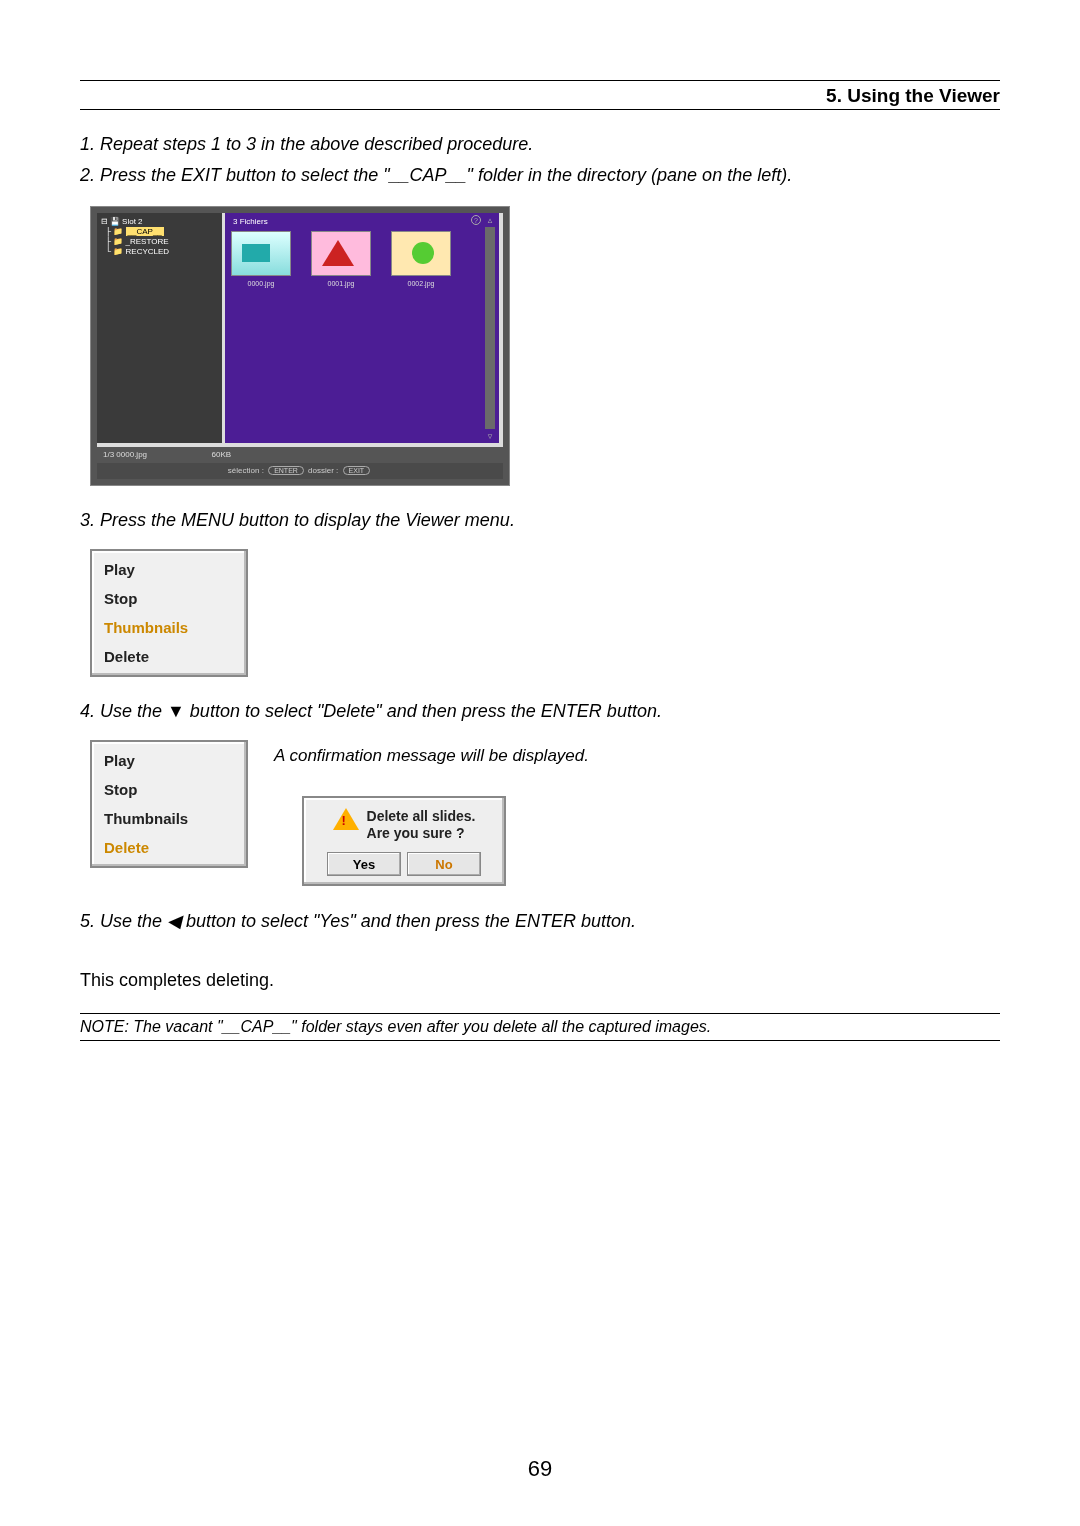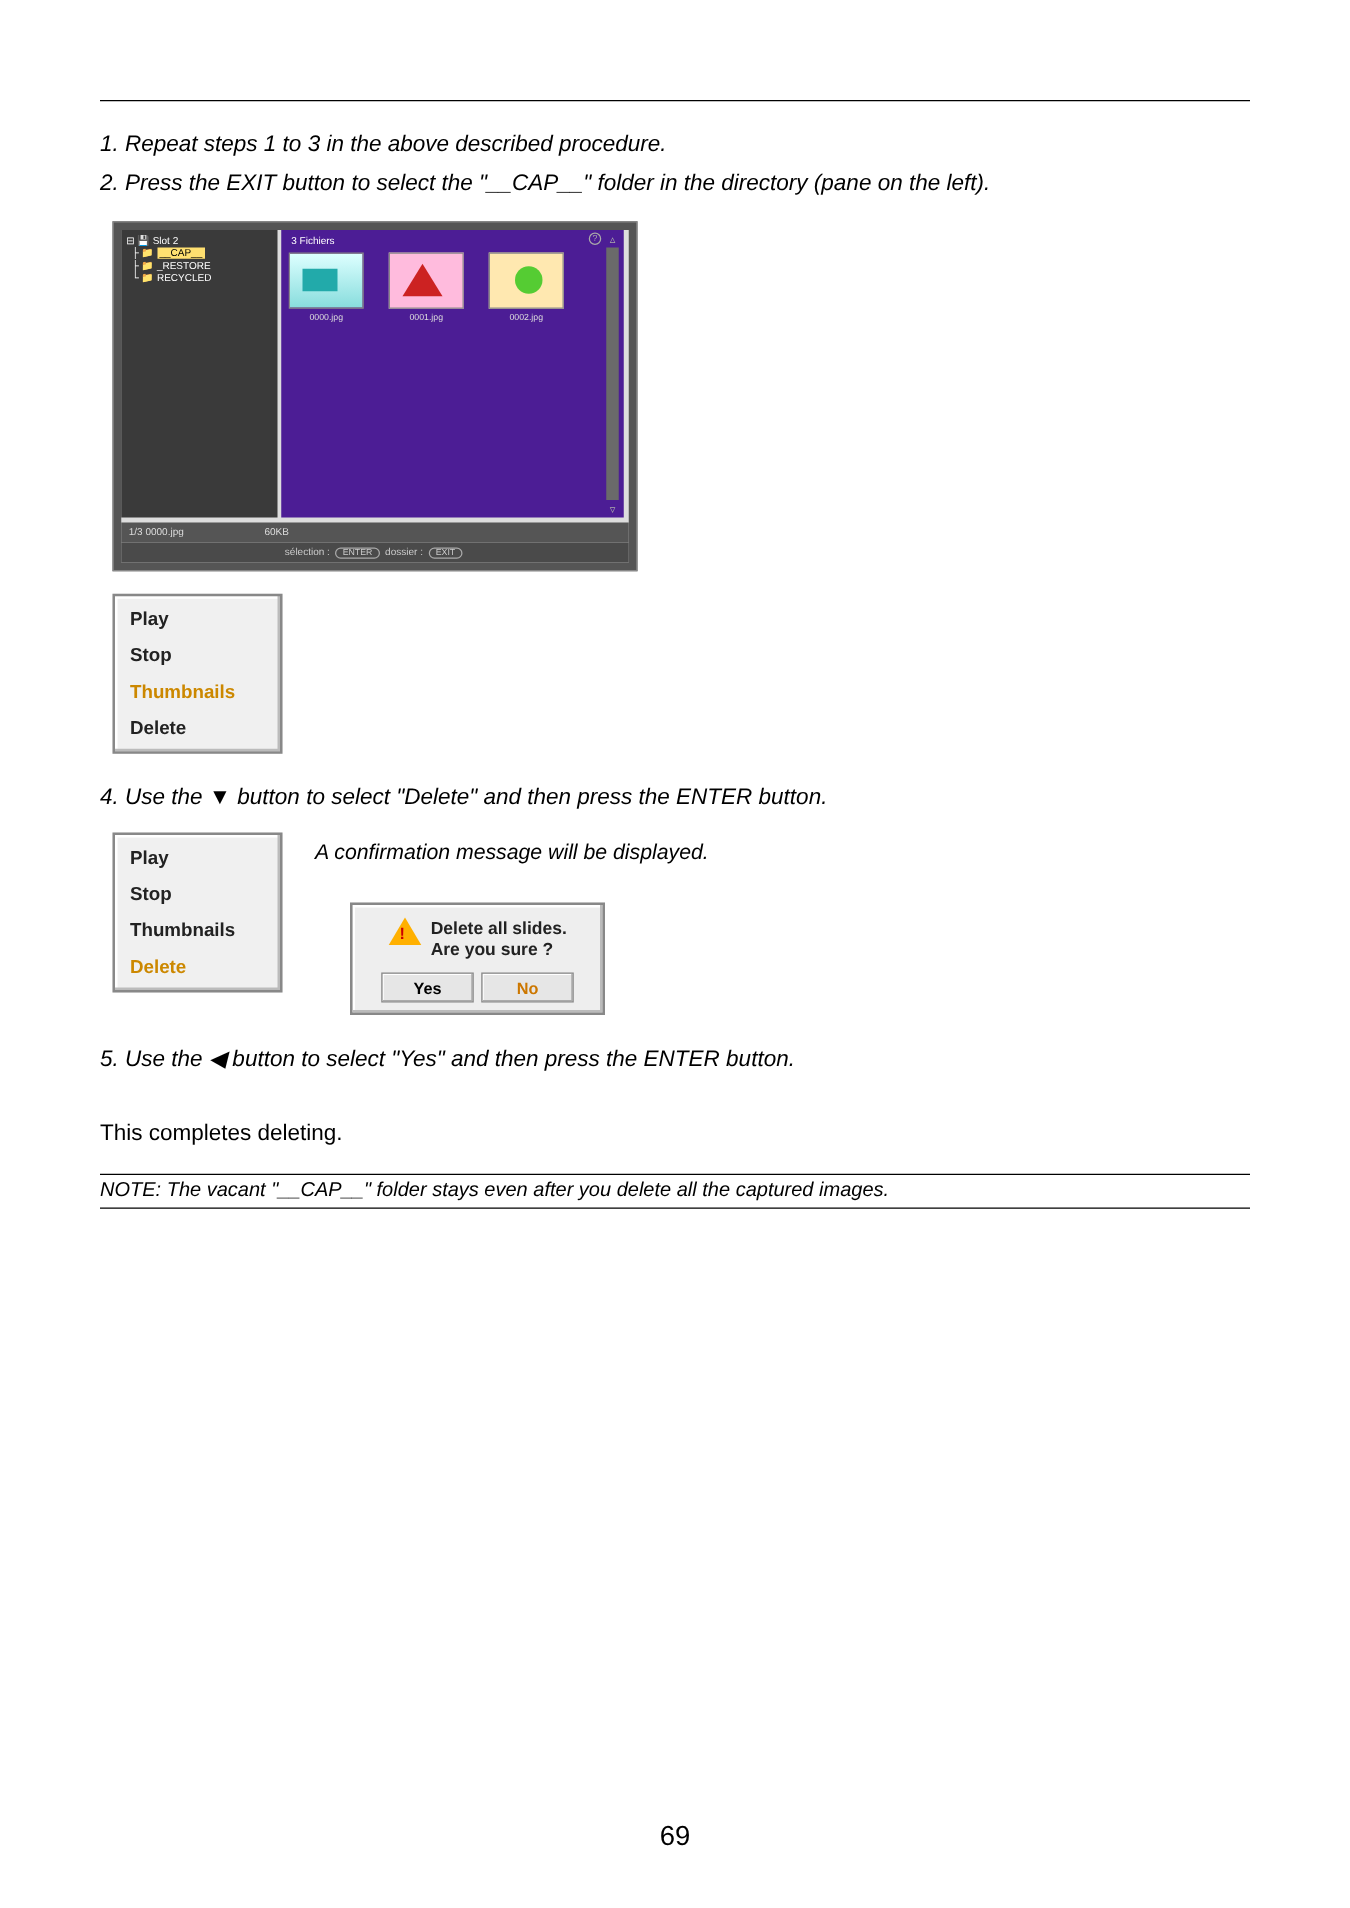--- a/index.html
+++ b/index.html
@@ -117,21 +117,21 @@
     background:#4a4a4a; color:#ccc; font-size:8px; text-align:center; padding-top:3px;
   }
   .hint-pill{
     display:inline-block; border:1px solid #aaa; border-radius:7px; padding:0 5px; margin:0 2px; font-size:7px;
   }
   
   .menu-shot {
     margin-top: 18px;
     margin-left: 10px;
     border: 2px solid #888;
-    width: 136px;
+    width: 158px;
     background: #f0f0f0;
     box-shadow: inset -2px -2px 0 #bbb, inset 2px 2px 0 #fff;
     padding: 4px 0;
   }
   .menu-item {
     font-weight: bold;
     font-size: 15px;
     padding: 6px 10px 6px 12px;
     color: #222;
     font-family: "Trebuchet MS", Arial, sans-serif;
@@ -202,20 +202,21 @@
     left:0; right:0;
     text-align:center;
     font-size: 22px;
   }
 </style>
 </head>
 <body>
 
 <div class="page">
   <div class="top-rule"></div>
+  <div class="section-header">5. Using the Viewer</div>
 
 
   <p class="step">1.  Repeat steps 1 to 3 in the above described procedure.</p>
   <p class="step tight">2.  Press the EXIT button to select the "__CAP__" folder in the directory (pane on the left).</p>
 
   <div class="viewer-shot">
     <div class="viewer-inner">
       <div class="tree-pane">
         <div class="tree-line">⊟ 💾 Slot 2</div>
         <div class="tree-line">&nbsp;&nbsp;├ 📁 <span class="tree-sel">__CAP__</span></div>
@@ -250,20 +251,21 @@
       </div>
       <div class="hint-bar">
         <span>sélection :</span>
         <span class="hint-pill">ENTER</span>
         <span>dossier :</span>
         <span class="hint-pill">EXIT</span>
       </div>
     </div>
   </div>
 
+  <p class="step">3.  Press the MENU button to display the Viewer menu.</p>
 
   <div class="menu-shot">
     <div class="menu-item">Play</div>
     <div class="menu-item">Stop</div>
     <div class="menu-item sel">Thumbnails</div>
     <div class="menu-item">Delete</div>
   </div>
 
   <p class="step">4.  Use the ▼ button to select "Delete" and then press the ENTER button.</p>
 

